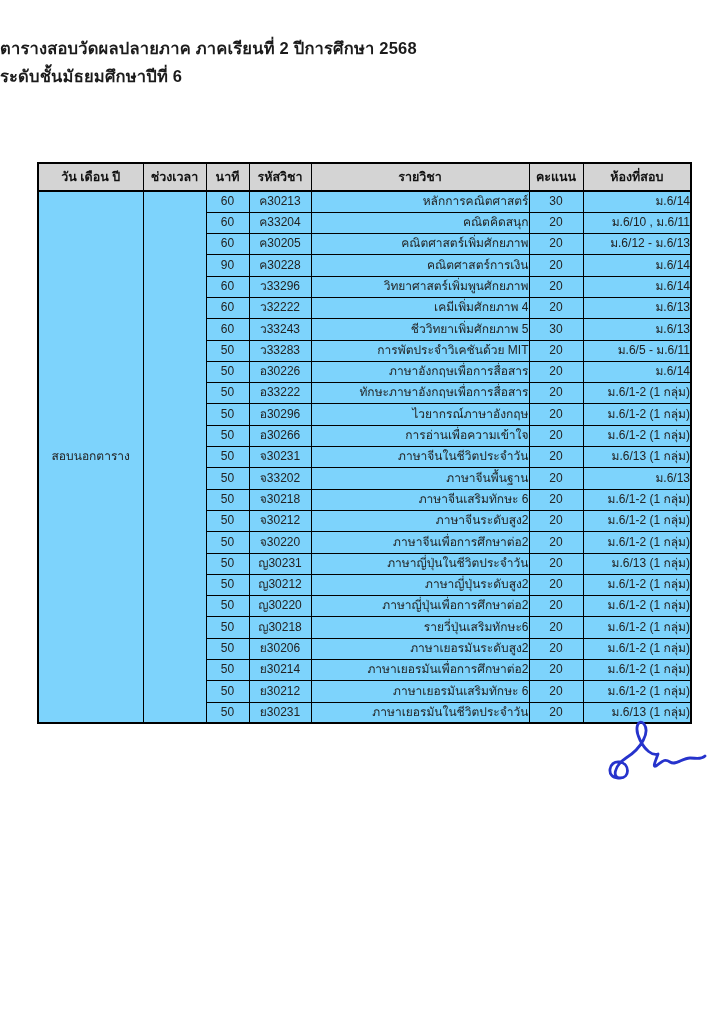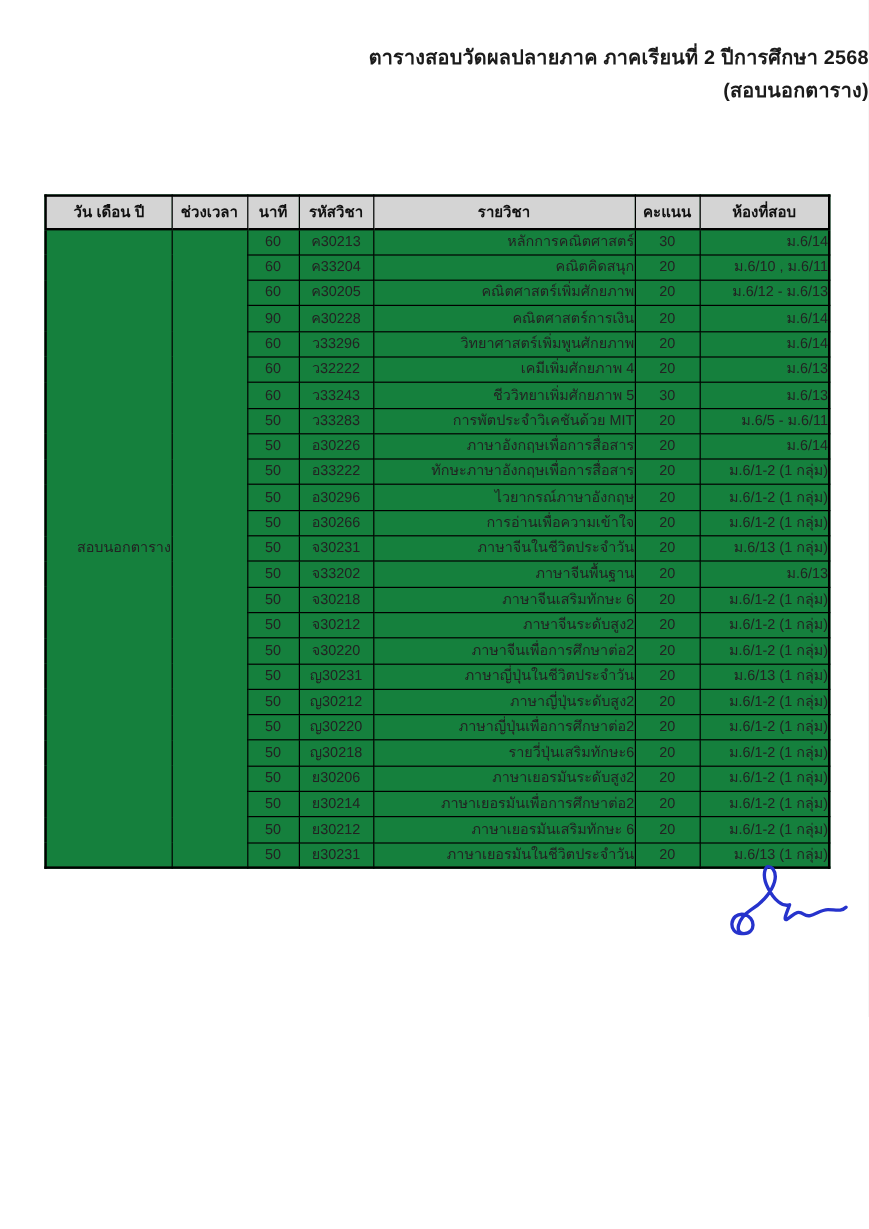--- a/index.html
+++ b/index.html
@@ -14,38 +14,38 @@
     margin: 0 auto;
     overflow: hidden;
     color: #1b1b1b;
   }
 
   .title-block {
     position: absolute;
     top: 34px;
     left: 0;
     width: 100%;
-    text-align: right;
+    text-align: left;
   }
   .title-line {
     font-size: 16.5px;
     font-weight: bold;
     line-height: 28px;
     letter-spacing: 0.2px;
     color: #1b1b1b;
   }
 
   table.exam-table {
     position: absolute;
     top: 162px;
     left: 37px;
     width: 653px;
     border-collapse: collapse;
     table-layout: fixed;
-    background: #15803d;
+    background: #7dd3fc;
   }
   table.exam-table, table.exam-table th, table.exam-table td {
     border: 1px solid #000;
   }
   table.exam-table { border: 2px solid #000; }
   table.exam-table thead th {
     border-bottom: 2px solid #000;
     background: #d4d4d4;
     font-size: 12.5px;
     font-weight: bold;
@@ -59,21 +59,21 @@
     font-size: 12px;
     line-height: 1.15;
     vertical-align: middle;
     white-space: nowrap;
     overflow: hidden;
     color: #222;
   }
   td.c-minutes, td.c-code, td.c-score { text-align: center; }
   td.c-subject, td.c-room { text-align: right; padding-left: 7px; }
   td.c-group {
-    text-align: right;
+    text-align: center;
     font-size: 13px;
     color: #1b1b1b;
     border-right: 1px solid #000;
   }
   td.c-time { border-right: 1px solid #000; }
 
   .signature {
     position: absolute;
     left: 598px;
     top: 716px;
@@ -81,21 +81,21 @@
     height: 78px;
   }
 </style>
 </head>
 <body>
 
 <div class="sheet">
 
   <div class="title-block">
     <div class="title-line">ตารางสอบวัดผลปลายภาค ภาคเรียนที่ 2  ปีการศึกษา 2568</div>
-    <div class="title-line">(สอบนอกตาราง)</div>
+    <div class="title-line">ระดับชั้นมัธยมศึกษาปีที่ 6</div>
   </div>
 
   <table class="exam-table">
     <colgroup>
       <col style="width:105px">
       <col style="width:63px">
       <col style="width:43px">
       <col style="width:62px">
       <col style="width:218px">
       <col style="width:54px">

